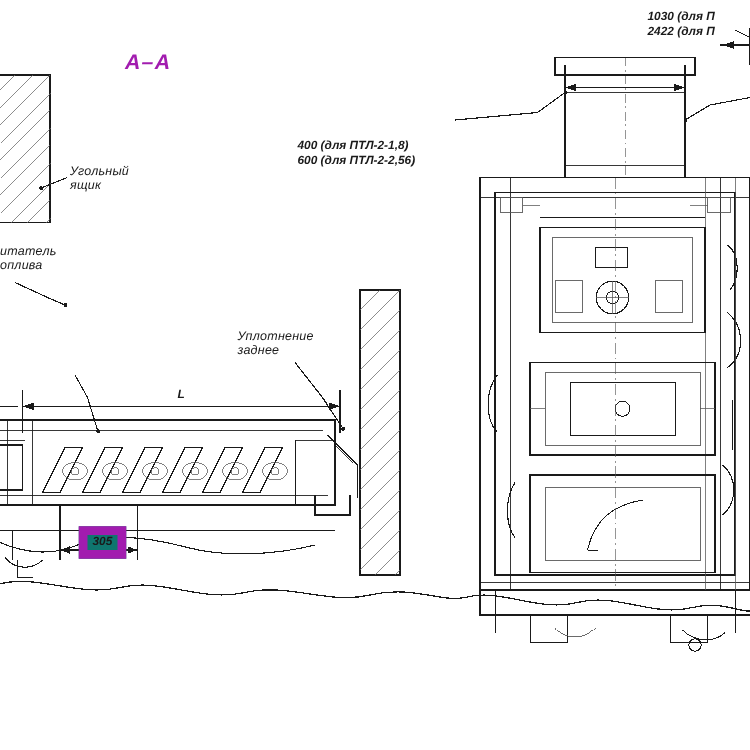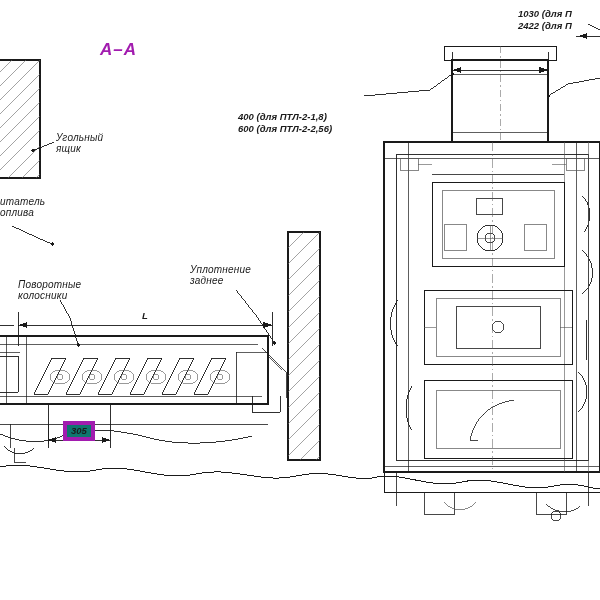--- a/index.html
+++ b/index.html
@@ -275,29 +275,27 @@
   </svg>
 
   <div class="title-aa" style="left:100px; top:40px;">A–A</div>
 
   <div class="lbl" style="left:56px; top:132px;">Угольный
 ящик</div>
 
   <div class="lbl" style="left:0px; top:196px;">итатель
 оплива</div>
 
-  <div class="lbl" style="left:18px; top:279px;">Поворотные
-колосники</div>
 
   <div class="lbl" style="left:190px; top:264px;">Уплотнение
 заднее</div>
 
   <div class="dimtext" style="left:238px; top:88px;margin-top:23px;">400 (для ПТЛ-2-1,8)
 600 (для ПТЛ-2-2,56)</div>
 
   <div class="dimtext" style="left:518px; top:8px;">1030 (для П
 2422 (для П</div>
 
-  <div class="dimtext" style="left:63px; top:421px; border:4px solid #a21caf; padding:0 4px; background:#0f766e;">305</div>
+  <div class="dimtext" style="left:63px; top:421px; border:7px solid #a21caf; padding:0 4px; background:#0f766e;">305</div>
 
   <div class="dimtext" style="left:142px; top:310px;">L</div>
 
 </div>
 
 </body></html>

